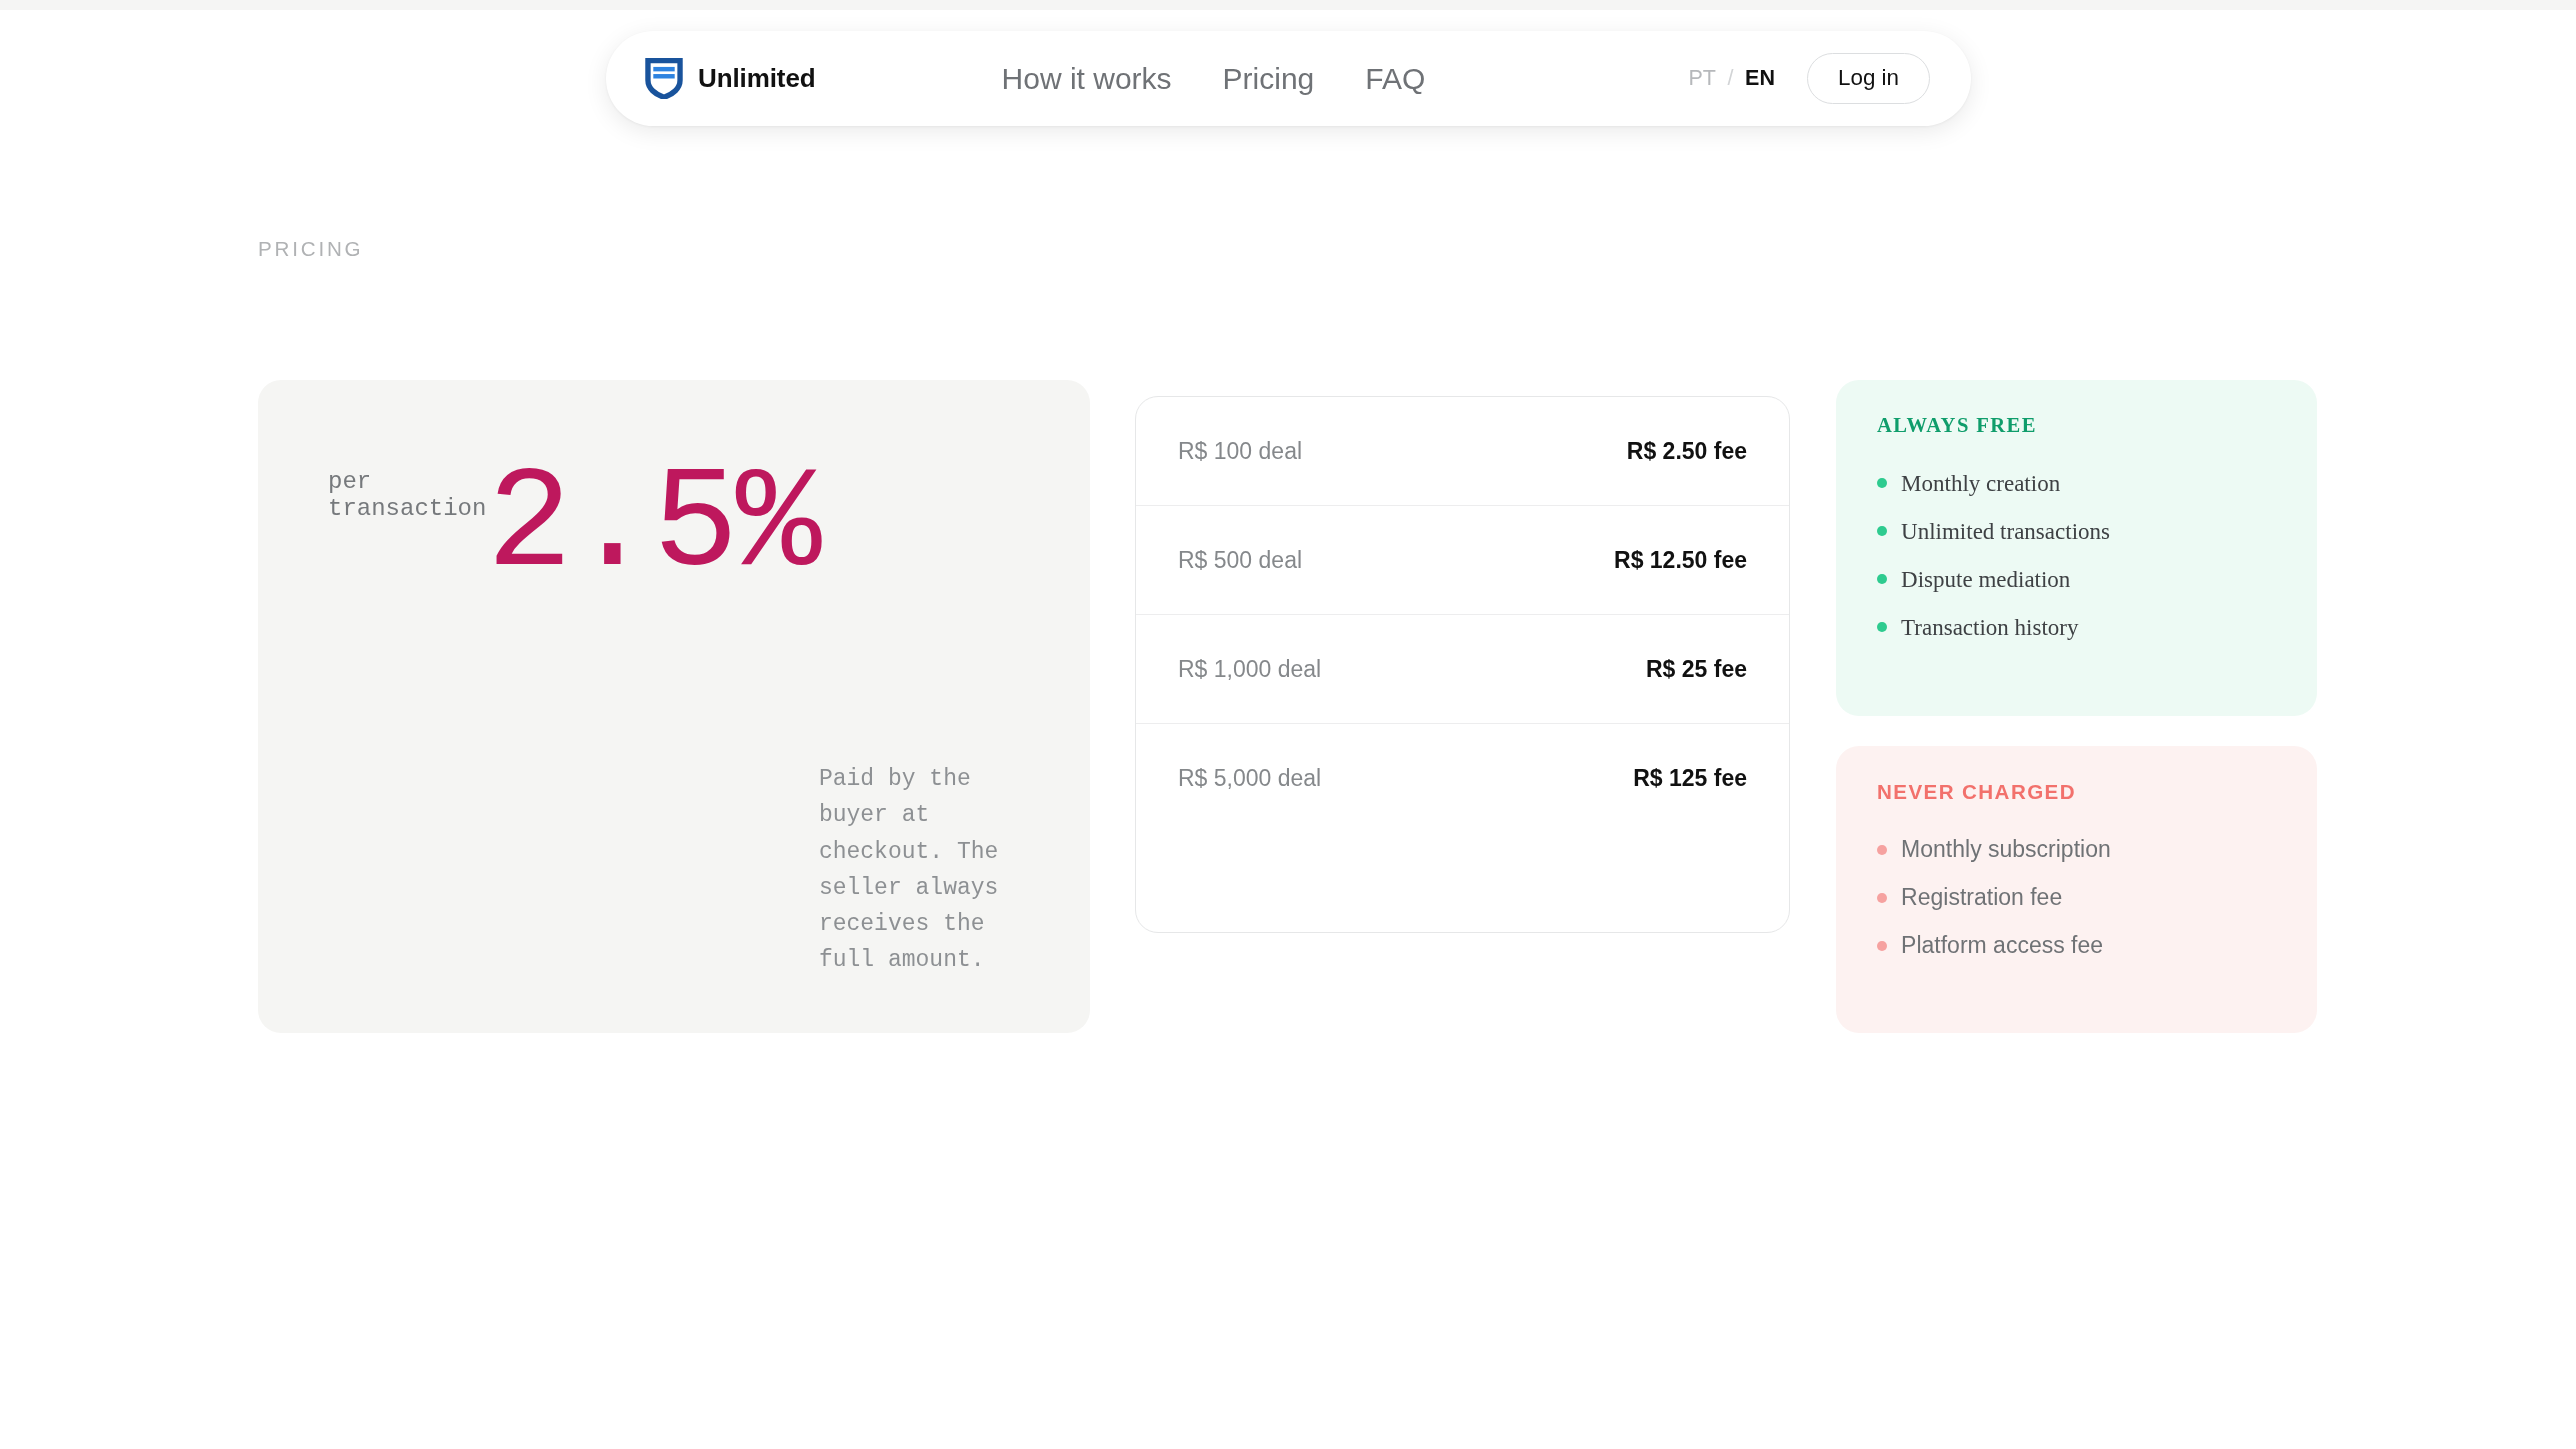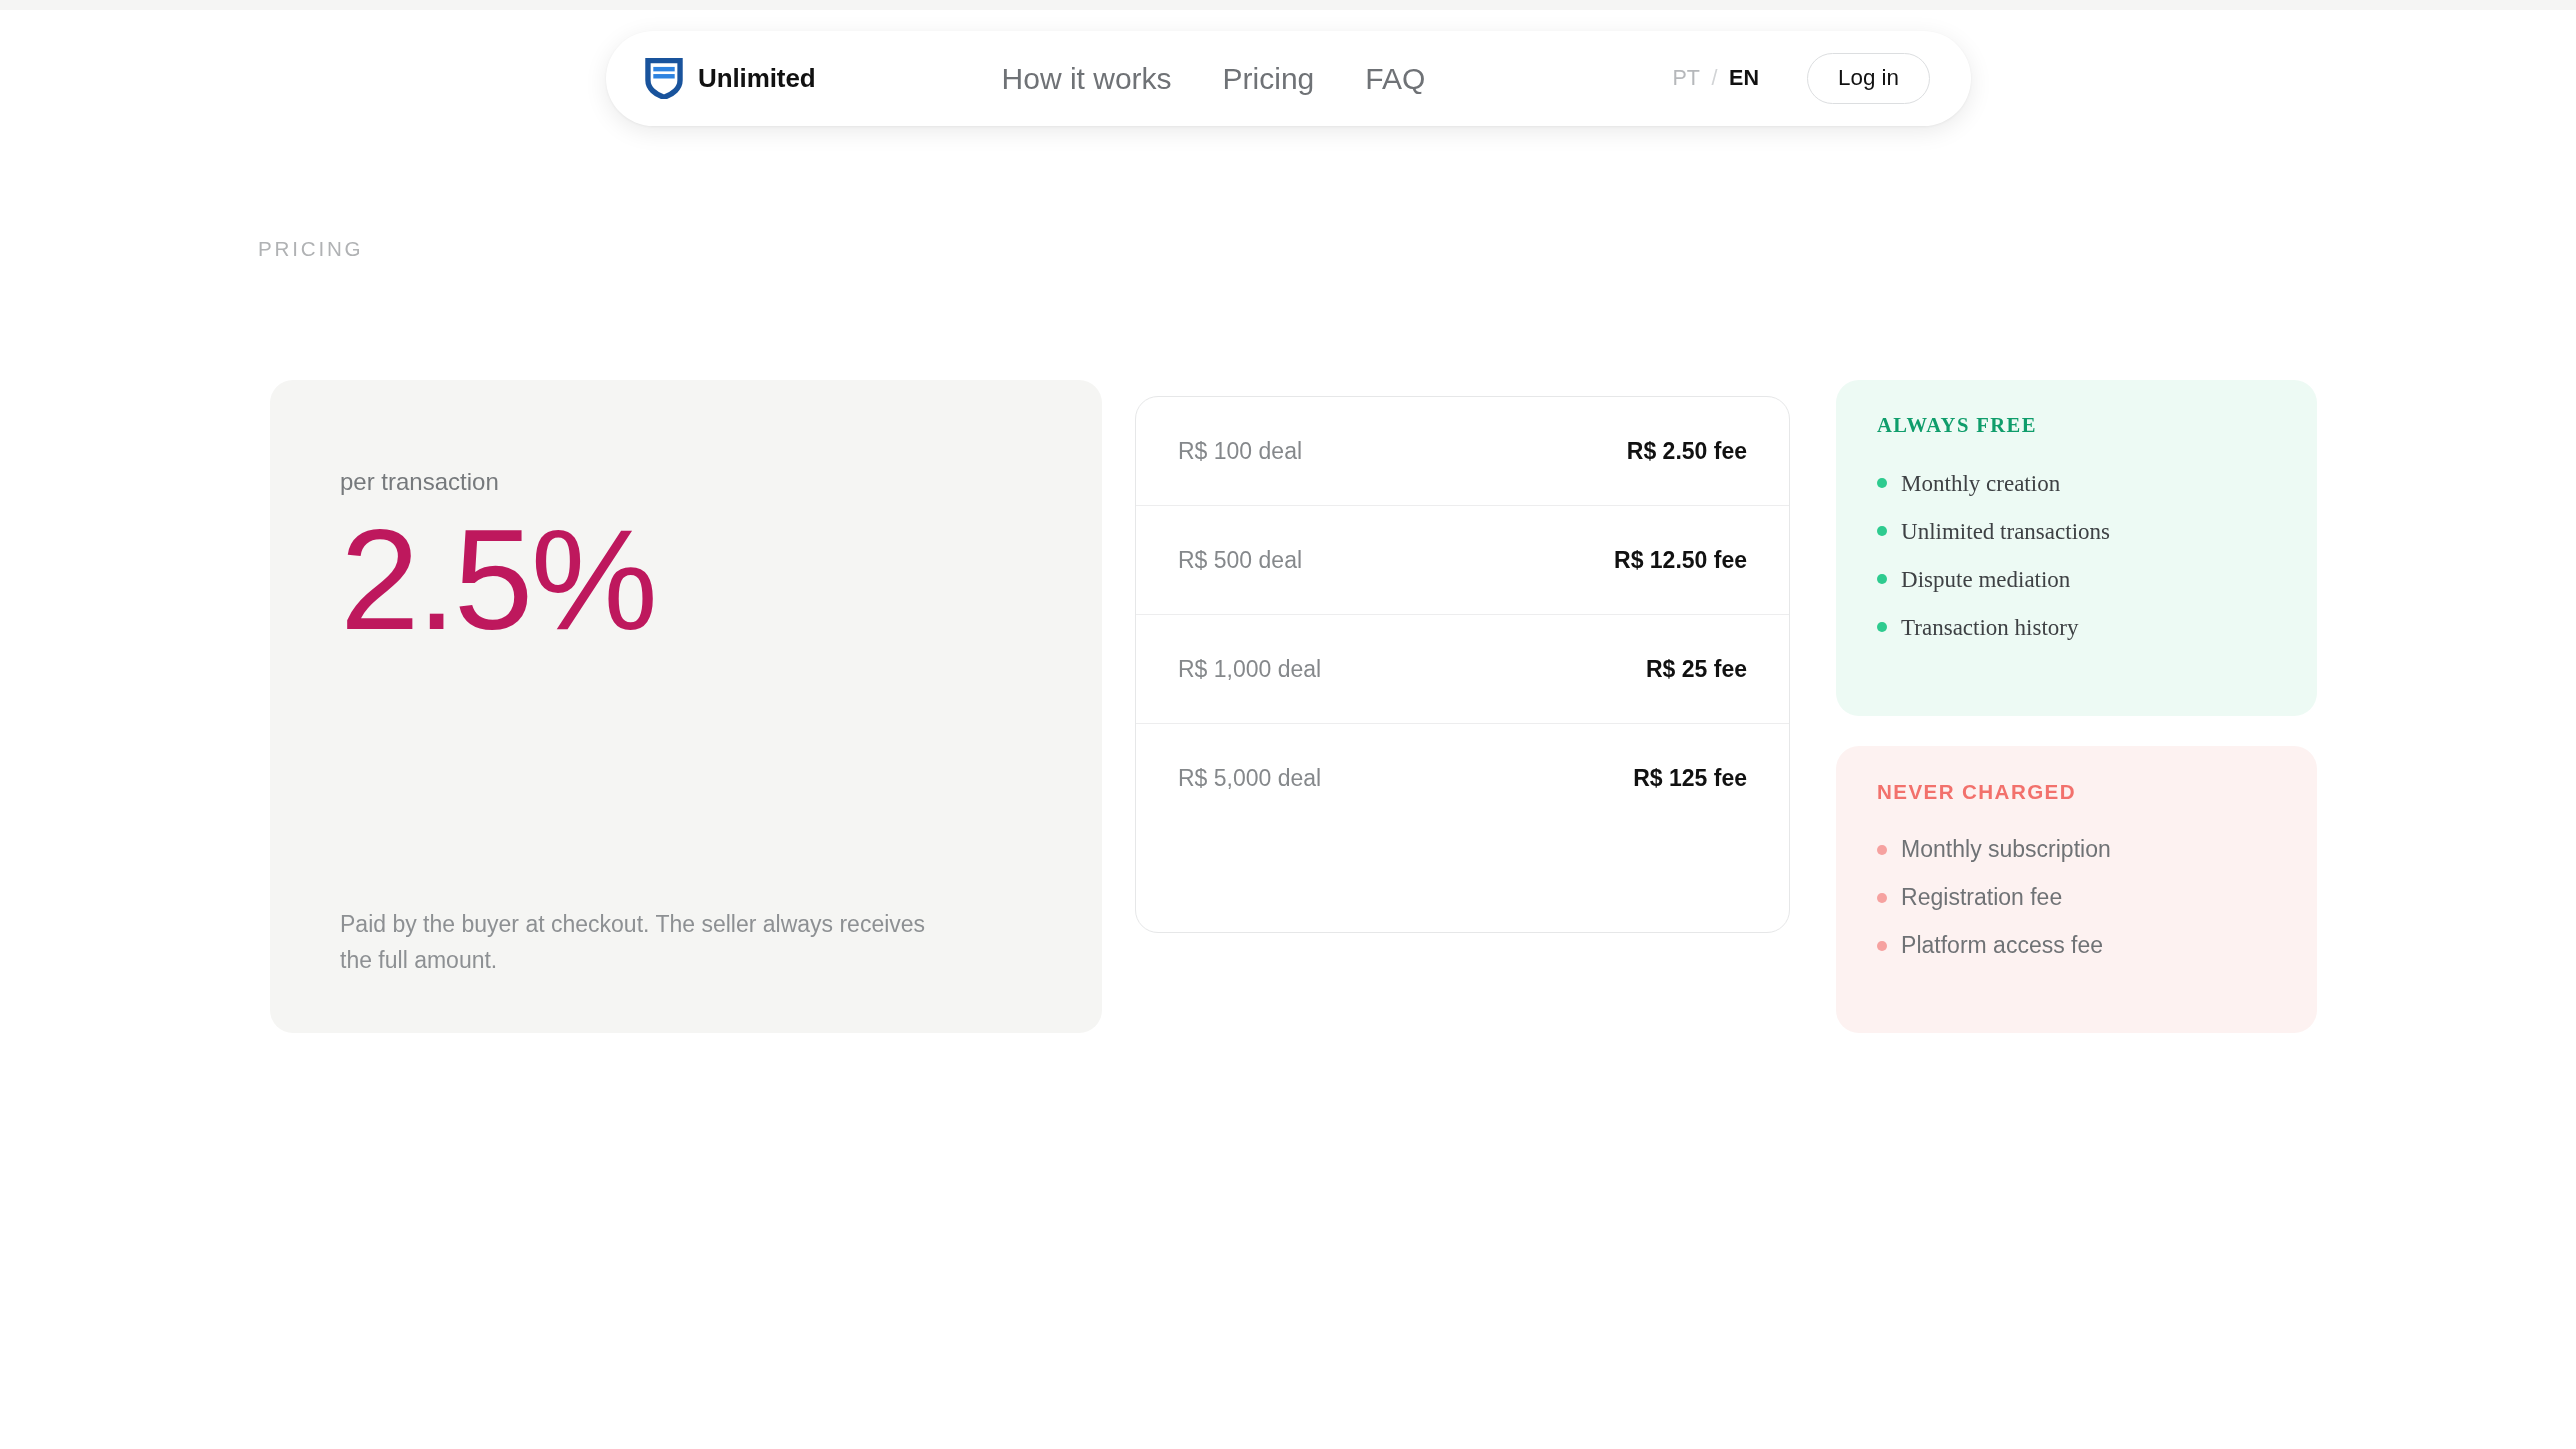--- a/index.html
+++ b/index.html
@@ -82,21 +82,21 @@
   .header-right {
     margin-left: auto;
     display: flex;
     align-items: center;
     gap: 0;
   }
   .lang-switch {
     display: flex;
     align-items: flex-end;
     gap: 11.6px;
-    margin-right: 48px;
+    margin-right: 32px;
   }
   .lang {
     font-size: 21.5px;
     cursor: pointer;
     white-space: nowrap;
   }
   .lang.inactive { color: #b6b8bb; font-weight: 400; }
   .lang.active   { color: #111111; font-weight: 700; }
   .lang-sep      { color: #d2d4d6; font-size: 21.5px; }
 
@@ -129,29 +129,30 @@
     position: absolute;
     left: 258px;
     top: 380px;
     width: 2059px;
     height: 653px;
   }
 
   
   .rate-card {
     position: absolute;
-    left: 12px;
+    left: 0;
     top: 0;
     width: 832px;
     height: 653px;
     background: #f5f5f3;
     border-radius: 23px;
     padding: 63px 70px 55px 70px;
     display: flex;
-    flex-direction: column;
+    flex-direction: row;
+    font-family: Liberation Mono, monospace;
   }
   .rate-label {
     font-size: 24px;
     color: #76797c;
     margin-top: 25px;
   }
   .rate-value {
     font-size: 143px;
     line-height: 1.02;
     font-weight: 400;

